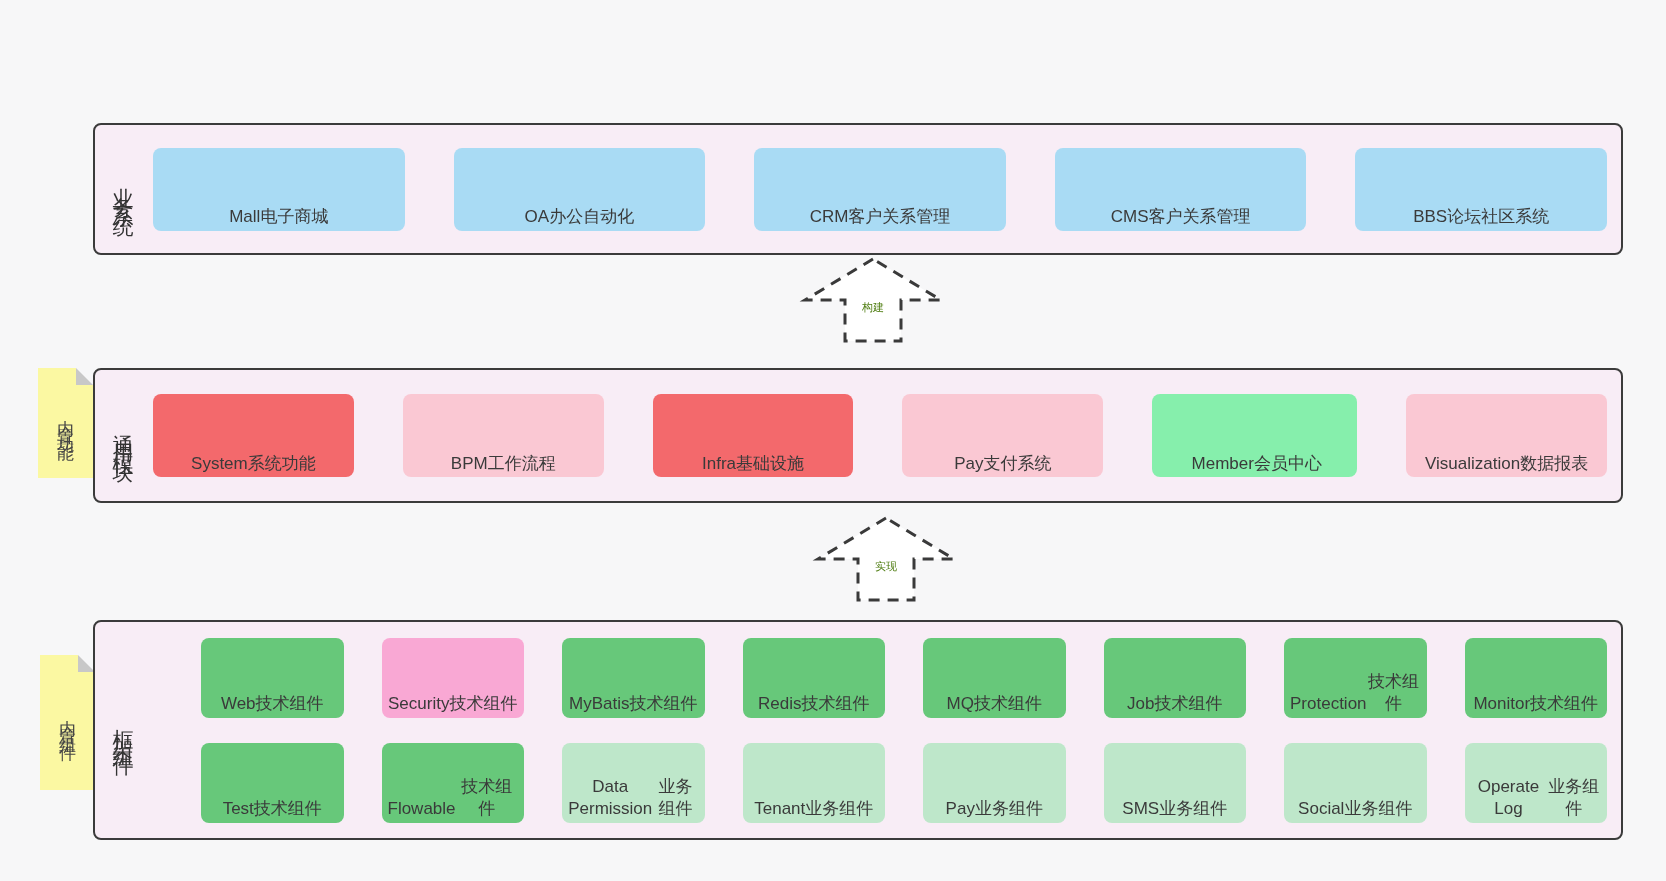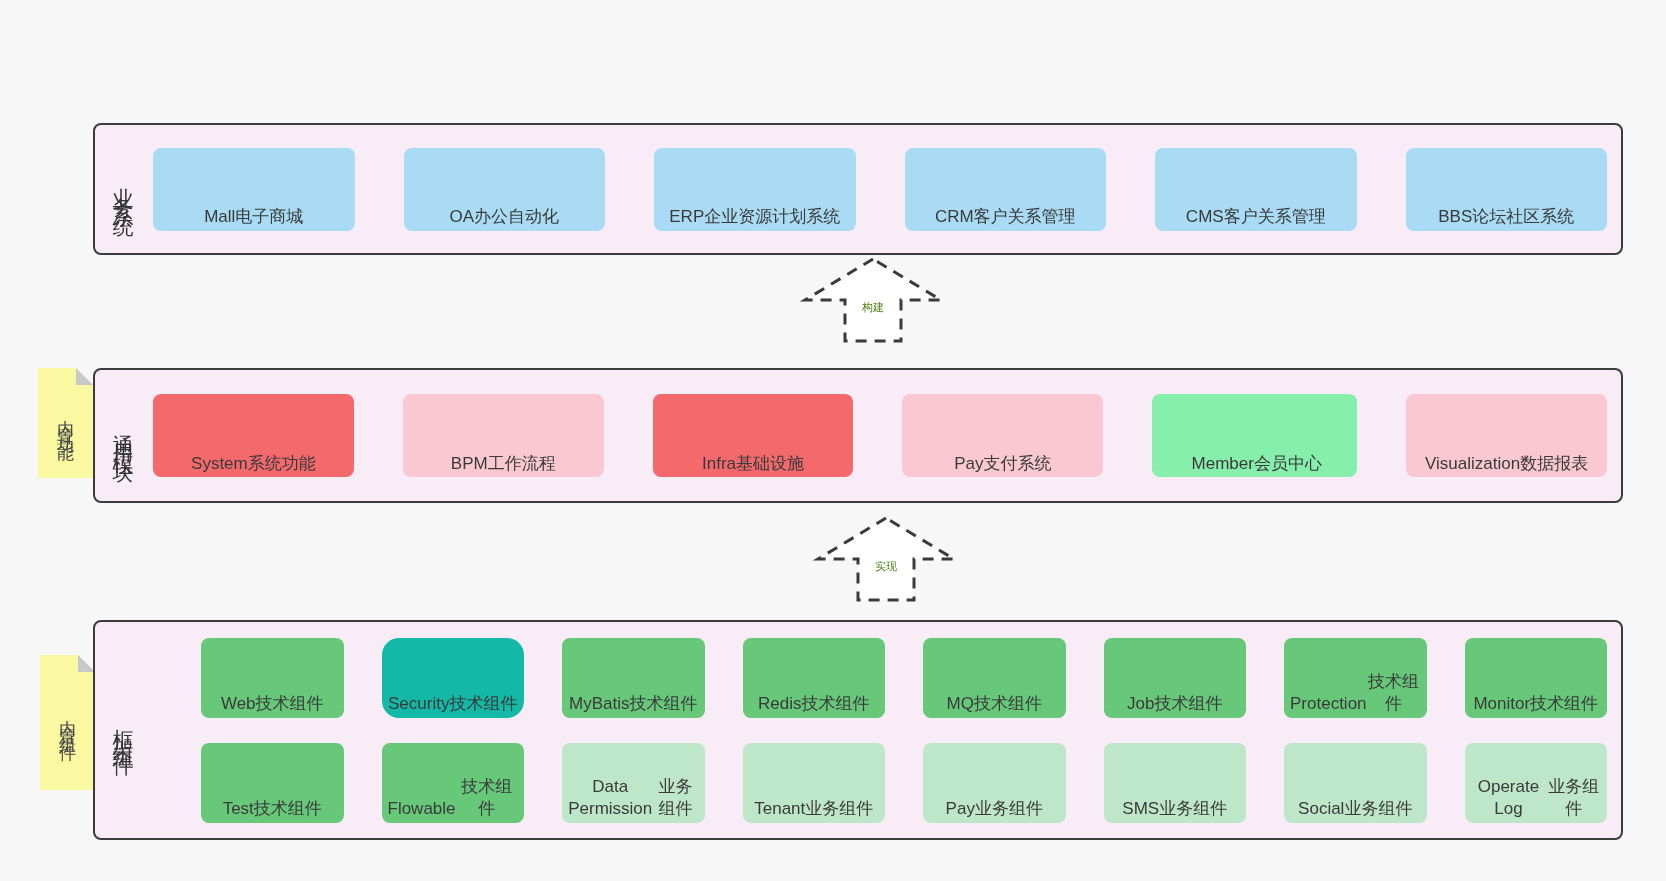--- a/index.html
+++ b/index.html
@@ -74,24 +74,20 @@
     <div class="row">
         <div class="box" style="background: rgb(169, 219, 244);">
           <div>Mall</div>
           <div>电子商城</div>
         </div>
         <div class="box" style="background: rgb(169, 219, 244);">
           <div>OA</div>
           <div>办公自动化</div>
         </div>
         <div class="box" style="background: rgb(169, 219, 244);">
-          <div>ERP</div>
-          <div>企业资源计划系统</div>
-        </div>
-        <div class="box" style="background: rgb(169, 219, 244);">
           <div>CRM</div>
           <div>客户关系管理</div>
         </div>
         <div class="box" style="background: rgb(169, 219, 244);">
           <div>CMS</div>
           <div>客户关系管理</div>
         </div>
         <div class="box" style="background: rgb(169, 219, 244);">
           <div>BBS</div>
           <div>论坛社区系统</div>
@@ -147,21 +143,21 @@
 </div>
 
 <section class="layer" style="top:620px;height:220px;">
   <div class="vlabel">框架组件</div>
   <div class="rows">
     <div class="row eight">
         <div class="box" style="background: rgb(103, 200, 122);">
           <div>Web</div>
           <div>技术组件</div>
         </div>
-        <div class="box" style="background: #14b8a6; border-radius: 17px;">
+        <div class="box" style="background: #f9a8d4;">
           <div>Security</div>
           <div>技术组件</div>
         </div>
         <div class="box" style="background: rgb(103, 200, 122);">
           <div>MyBatis</div>
           <div>技术组件</div>
         </div>
         <div class="box" style="background: rgb(103, 200, 122);">
           <div>Redis</div>
           <div>技术组件</div>

